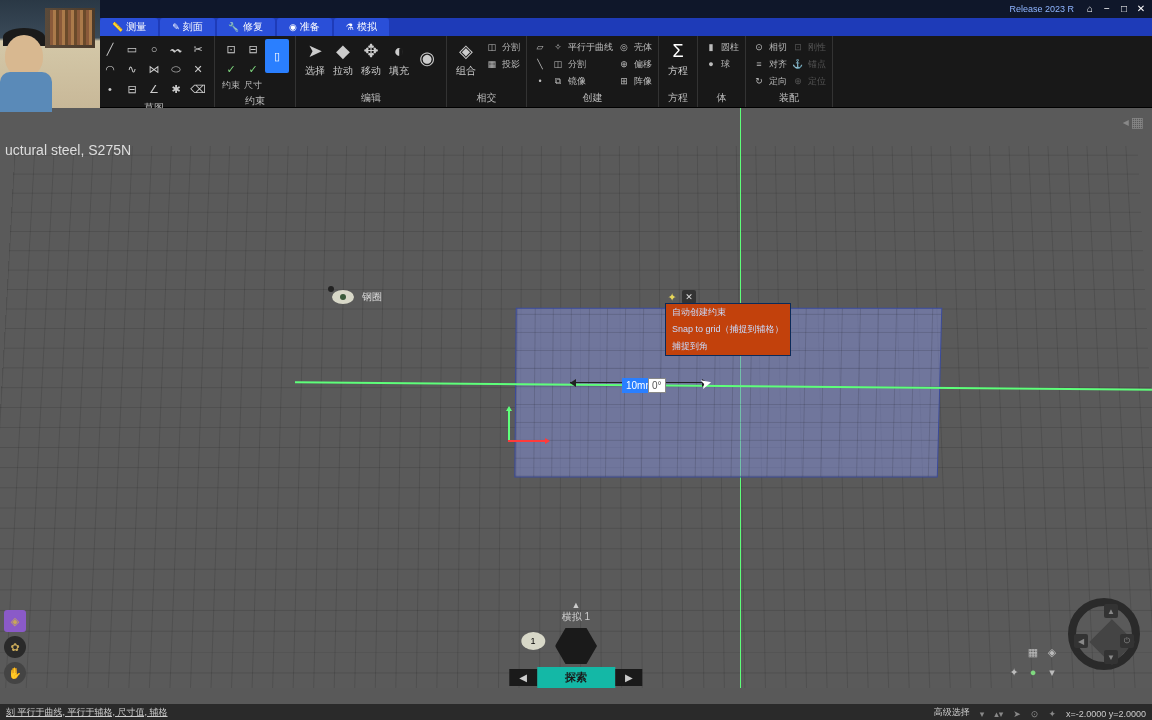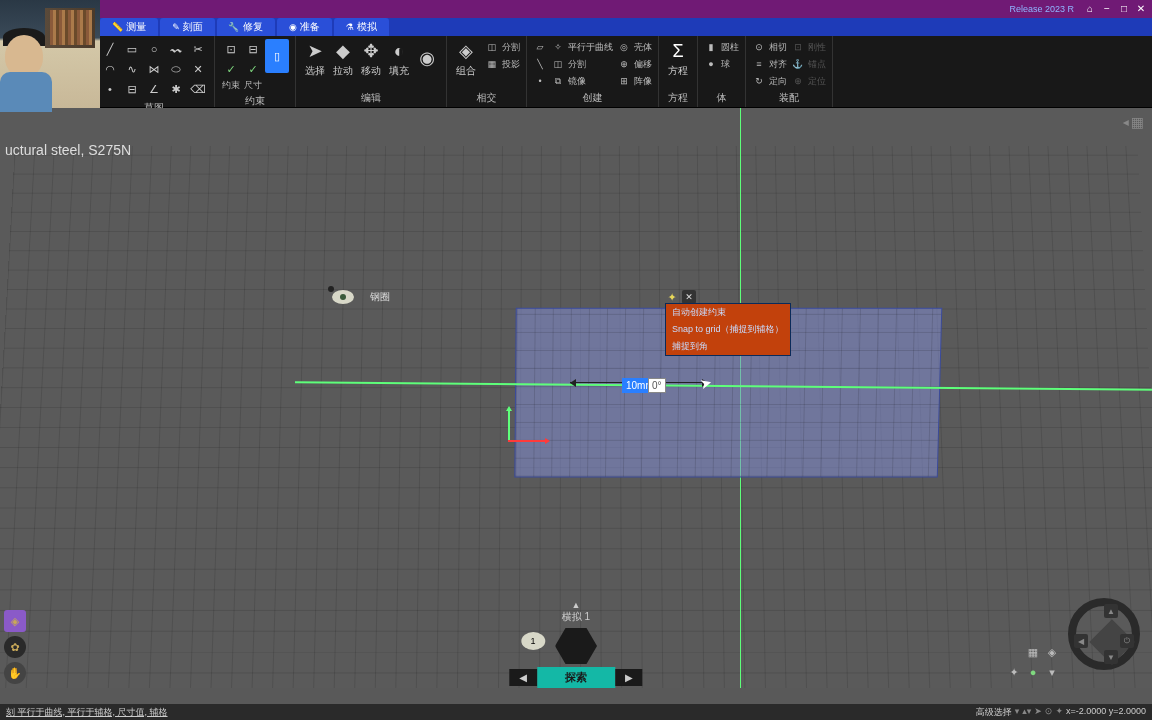--- a/index.html
+++ b/index.html
@@ -1,18 +1,18 @@
 <!DOCTYPE html>
 <html><head>
 <meta charset="utf-8">
 <style>
 * { margin: 0; padding: 0; box-sizing: border-box; font-family: "Microsoft YaHei", Arial, sans-serif; }
 body { width: 1152px; height: 720px; background: #595959; overflow: hidden; position: relative; }
 
-.titlebar { height: 18px; background: #701a75; display: flex; justify-content: flex-end; align-items: center; padding: 0 4px; color: #fff; font-size: 9px; }
+.titlebar { height: 18px; background: #0f172a; display: flex; justify-content: flex-end; align-items: center; padding: 0 4px; color: #fff; font-size: 9px; }
 .titlebar .release { color: #8fb5ff; margin-right: 6px; }
 .titlebar .winbtn { width: 14px; height: 14px; margin-left: 3px; color: #fff; cursor: pointer; text-align: center; line-height: 14px; font-size: 10px; }
 
 .ribbon-tabs { height: 18px; background: #1e3bb8; display: flex; align-items: flex-end; padding-left: 100px; }
 .ribbon-tab { padding: 2px 12px; color: #fff; font-size: 10px; background: #2a4fd8; border-radius: 3px 3px 0 0; margin-right: 2px; display: flex; align-items: center; cursor: pointer; }
 .ribbon-tab .tabicon { margin-right: 3px; font-size: 9px; }
 
 .toolbar { height: 72px; background: #181818; display: flex; border-bottom: 1px solid #000; }
 .toolgroup { border-right: 1px solid #333; padding: 3px 6px 2px 6px; display: flex; flex-direction: column; justify-content: space-between; }
 .toolgroup-label { color: #bbb; font-size: 10px; text-align: center; margin-top: 2px; }
@@ -64,21 +64,21 @@
 .dim-input.sel { background: #2a7fff; color: #fff; }
 .dim-angle { position: absolute; top: 378px; left: 648px; background: #fff; color: #555; font-size: 10px; padding: 1px 3px; border: 1px solid #888; }
 
 .mini-toolbar { position: absolute; top: 290px; left: 665px; display: flex; gap: 3px; align-items: center; }
 .mini-toolbar .mtb { width: 14px; height: 14px; display: flex; align-items: center; justify-content: center; font-size: 11px; color: #e8d85a; cursor: pointer; }
 .mini-toolbar .mtb.close { color: #ddd; background: #333; border-radius: 2px; font-size: 9px; }
 
 .context-menu { position: absolute; top: 303px; left: 665px; background: #c2410c; border: 1px solid #0a2a5a; min-width: 112px; }
 .context-menu .cm-item { color: #c8dcff; font-size: 9px; padding: 2px 6px; cursor: pointer; }
 
-.sketch-eye { position: absolute; top: 290px; left: 332px; display: flex; align-items: center; gap: 16px; color: #ddd; font-size: 10px; }
+.sketch-eye { position: absolute; top: 290px; left: 332px; display: flex; align-items: center; gap: 8px; color: #ddd; font-size: 10px; }
 .sketch-eye .eyeicon { width: 22px; height: 14px; background: #d8d8c8; border-radius: 50%; display: flex; align-items: center; justify-content: center; }
 .sketch-eye .eyedot { width: 6px; height: 6px; background: #3a5a3a; border-radius: 50%; }
 .sketch-eye .dot0 { width: 6px; height: 6px; background: #222; border-radius: 50%; position: absolute; left: -4px; top: -4px; }
 
 .cursor-arrow { position: absolute; top: 375px; left: 700px; color: #fff; font-size: 14px; transform: rotate(-15deg); pointer-events: none; }
 
 .bottom-sim { position: absolute; bottom: 32px; left: 50%; transform: translateX(-50%); display: flex; flex-direction: column; align-items: center; }
 .bottom-sim .uparr { color: #ccc; font-size: 9px; }
 .bottom-sim .simlabel { color: #ccc; font-size: 10px; margin-bottom: 4px; }
 .bottom-sim .hexagon { width: 42px; height: 36px; background: #1a1a1a; clip-path: polygon(25% 0, 75% 0, 100% 50%, 75% 100%, 25% 100%, 0 50%); position: relative; }
@@ -96,21 +96,21 @@
 .right-icons .ric { width: 16px; height: 16px; color: #bbb; font-size: 11px; display: flex; align-items: center; justify-content: center; }
 
 .left-bottom { position: absolute; bottom: 36px; left: 4px; display: flex; flex-direction: column; gap: 4px; }
 .left-bottom .lbi { width: 22px; height: 22px; border-radius: 50%; background: #2a2a2a; color: #c8a858; font-size: 11px; display: flex; align-items: center; justify-content: center; }
 .left-bottom .lbi.cube { border-radius: 3px; background: #8a5ac8; }
 
 .collapse-handle { position: absolute; top: 114px; right: 8px; color: #888; font-size: 12px; display: flex; align-items: center; gap: 2px; }
 
 .statusbar { position: absolute; bottom: 0; left: 0; right: 0; height: 16px; background: #2a2a2a; display: flex; align-items: center; color: #ccc; font-size: 9px; padding: 0 6px; justify-content: space-between; }
 .statusbar .sleft { display: flex; gap: 8px; text-decoration: underline; }
-.statusbar .sright { display: flex; gap: 3px; align-items: flex-start; }
+.statusbar .sright { display: flex; gap: 10px; align-items: flex-end; }
 .statusbar .sic { color: #888; font-size: 9px; }
 </style>
 </head>
 <body>
 
 <div class="titlebar">
   <span class="release">Release 2023 R</span>
   <span class="winbtn">⌂</span>
   <span class="winbtn">−</span>
   <span class="winbtn">□</span>

